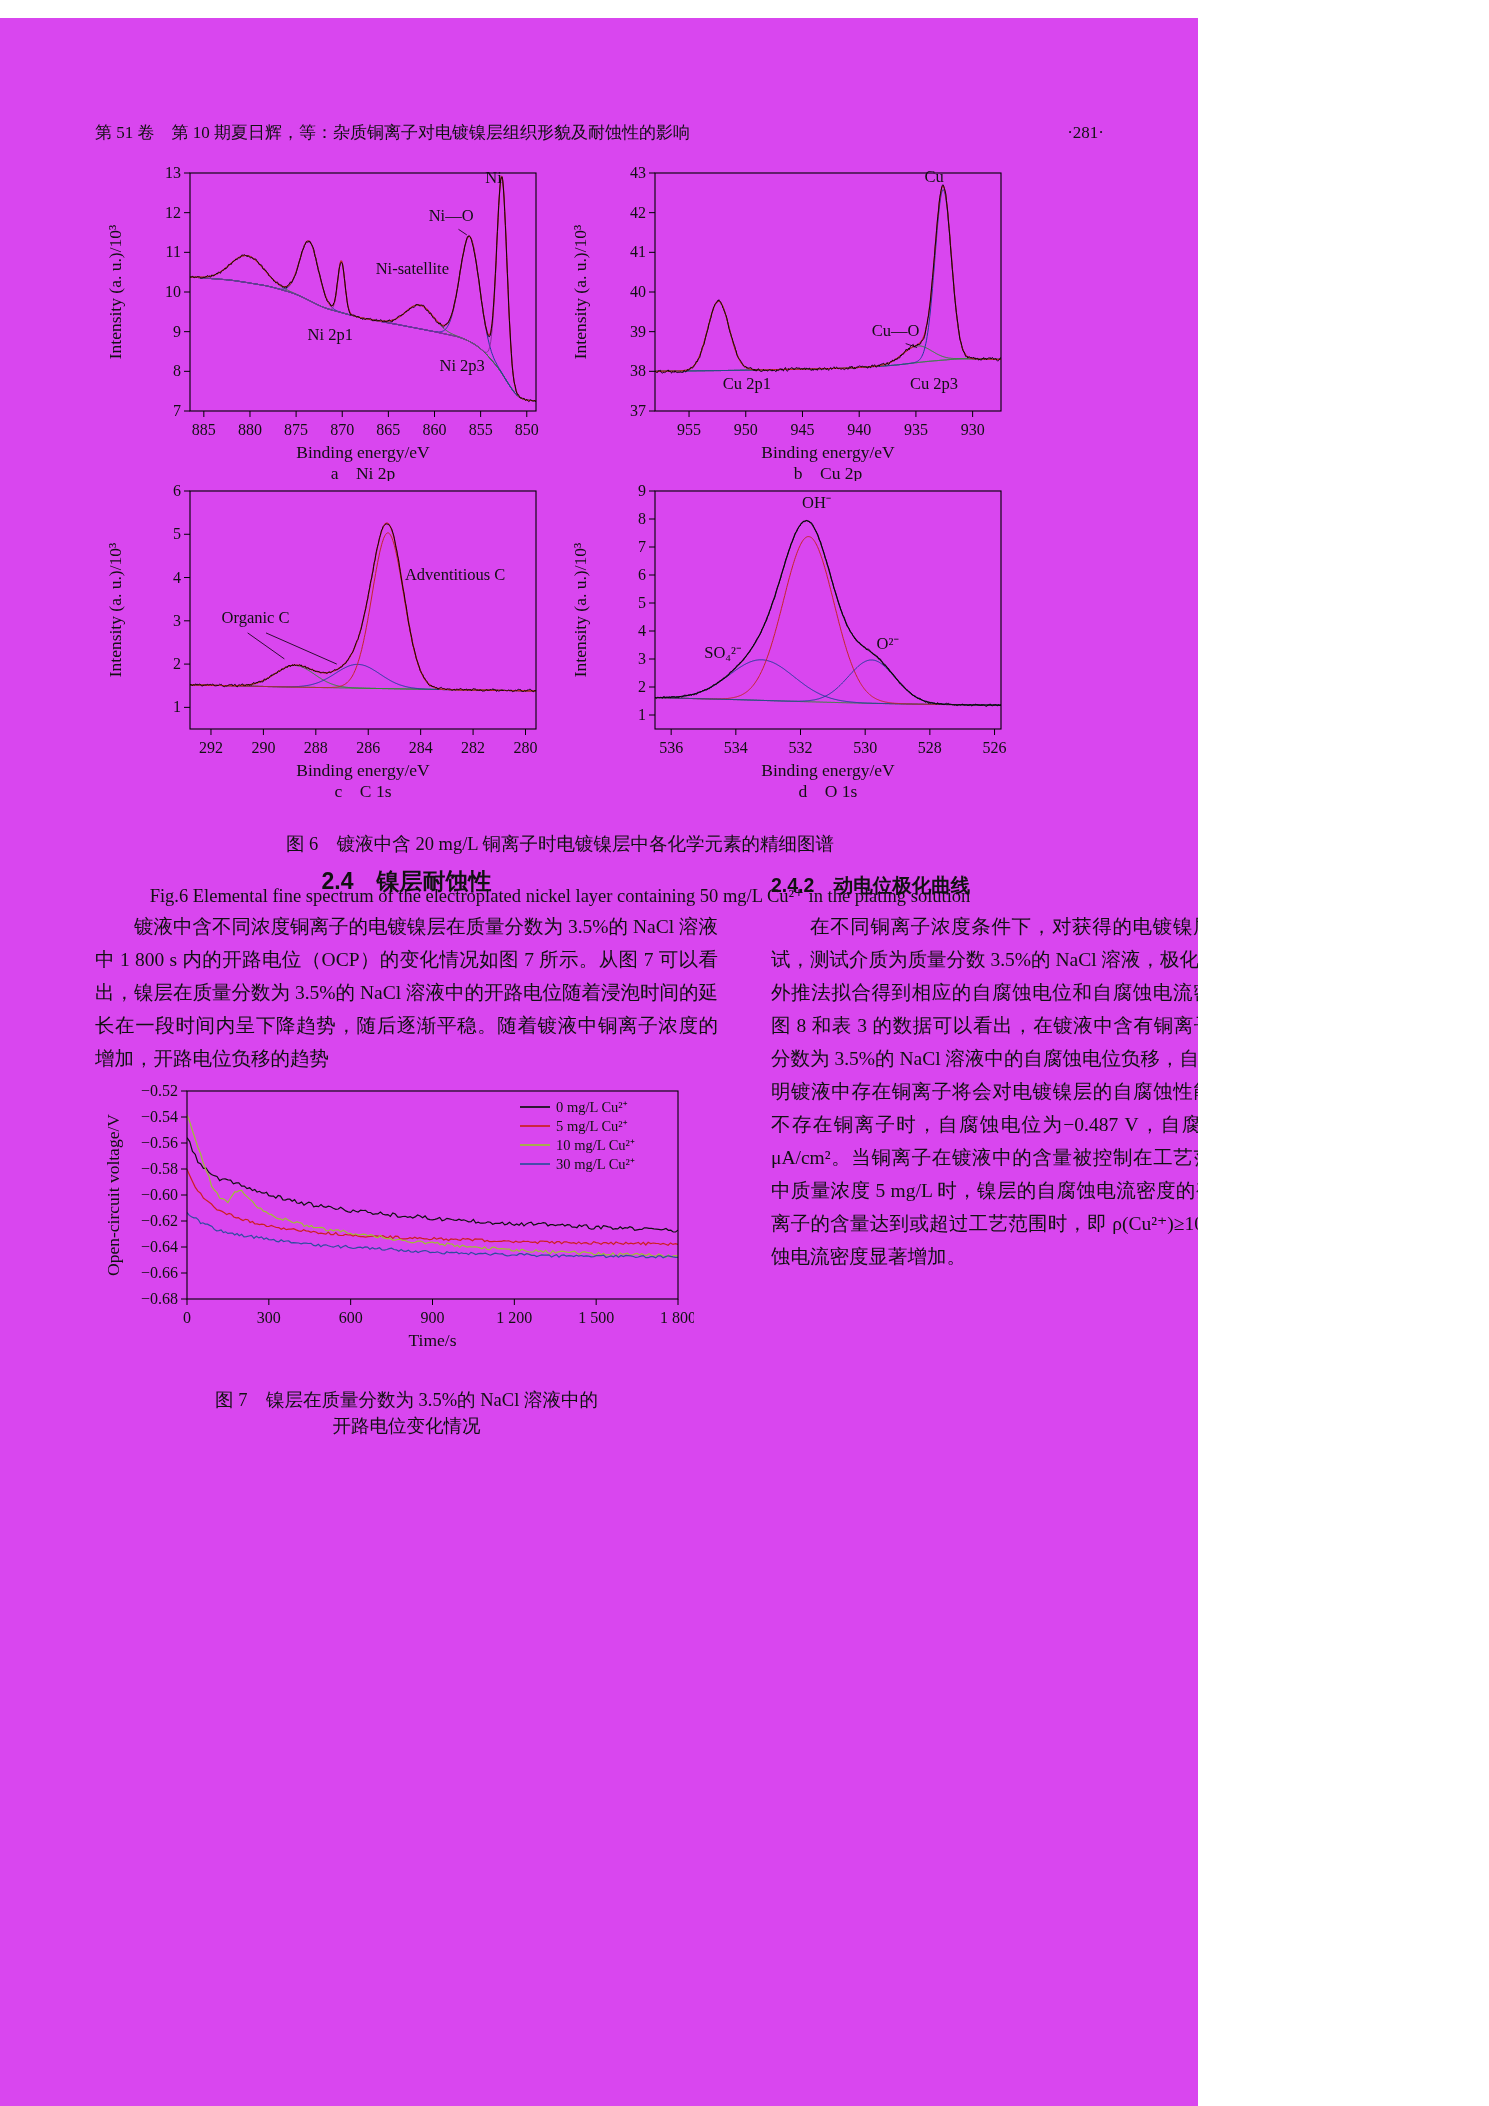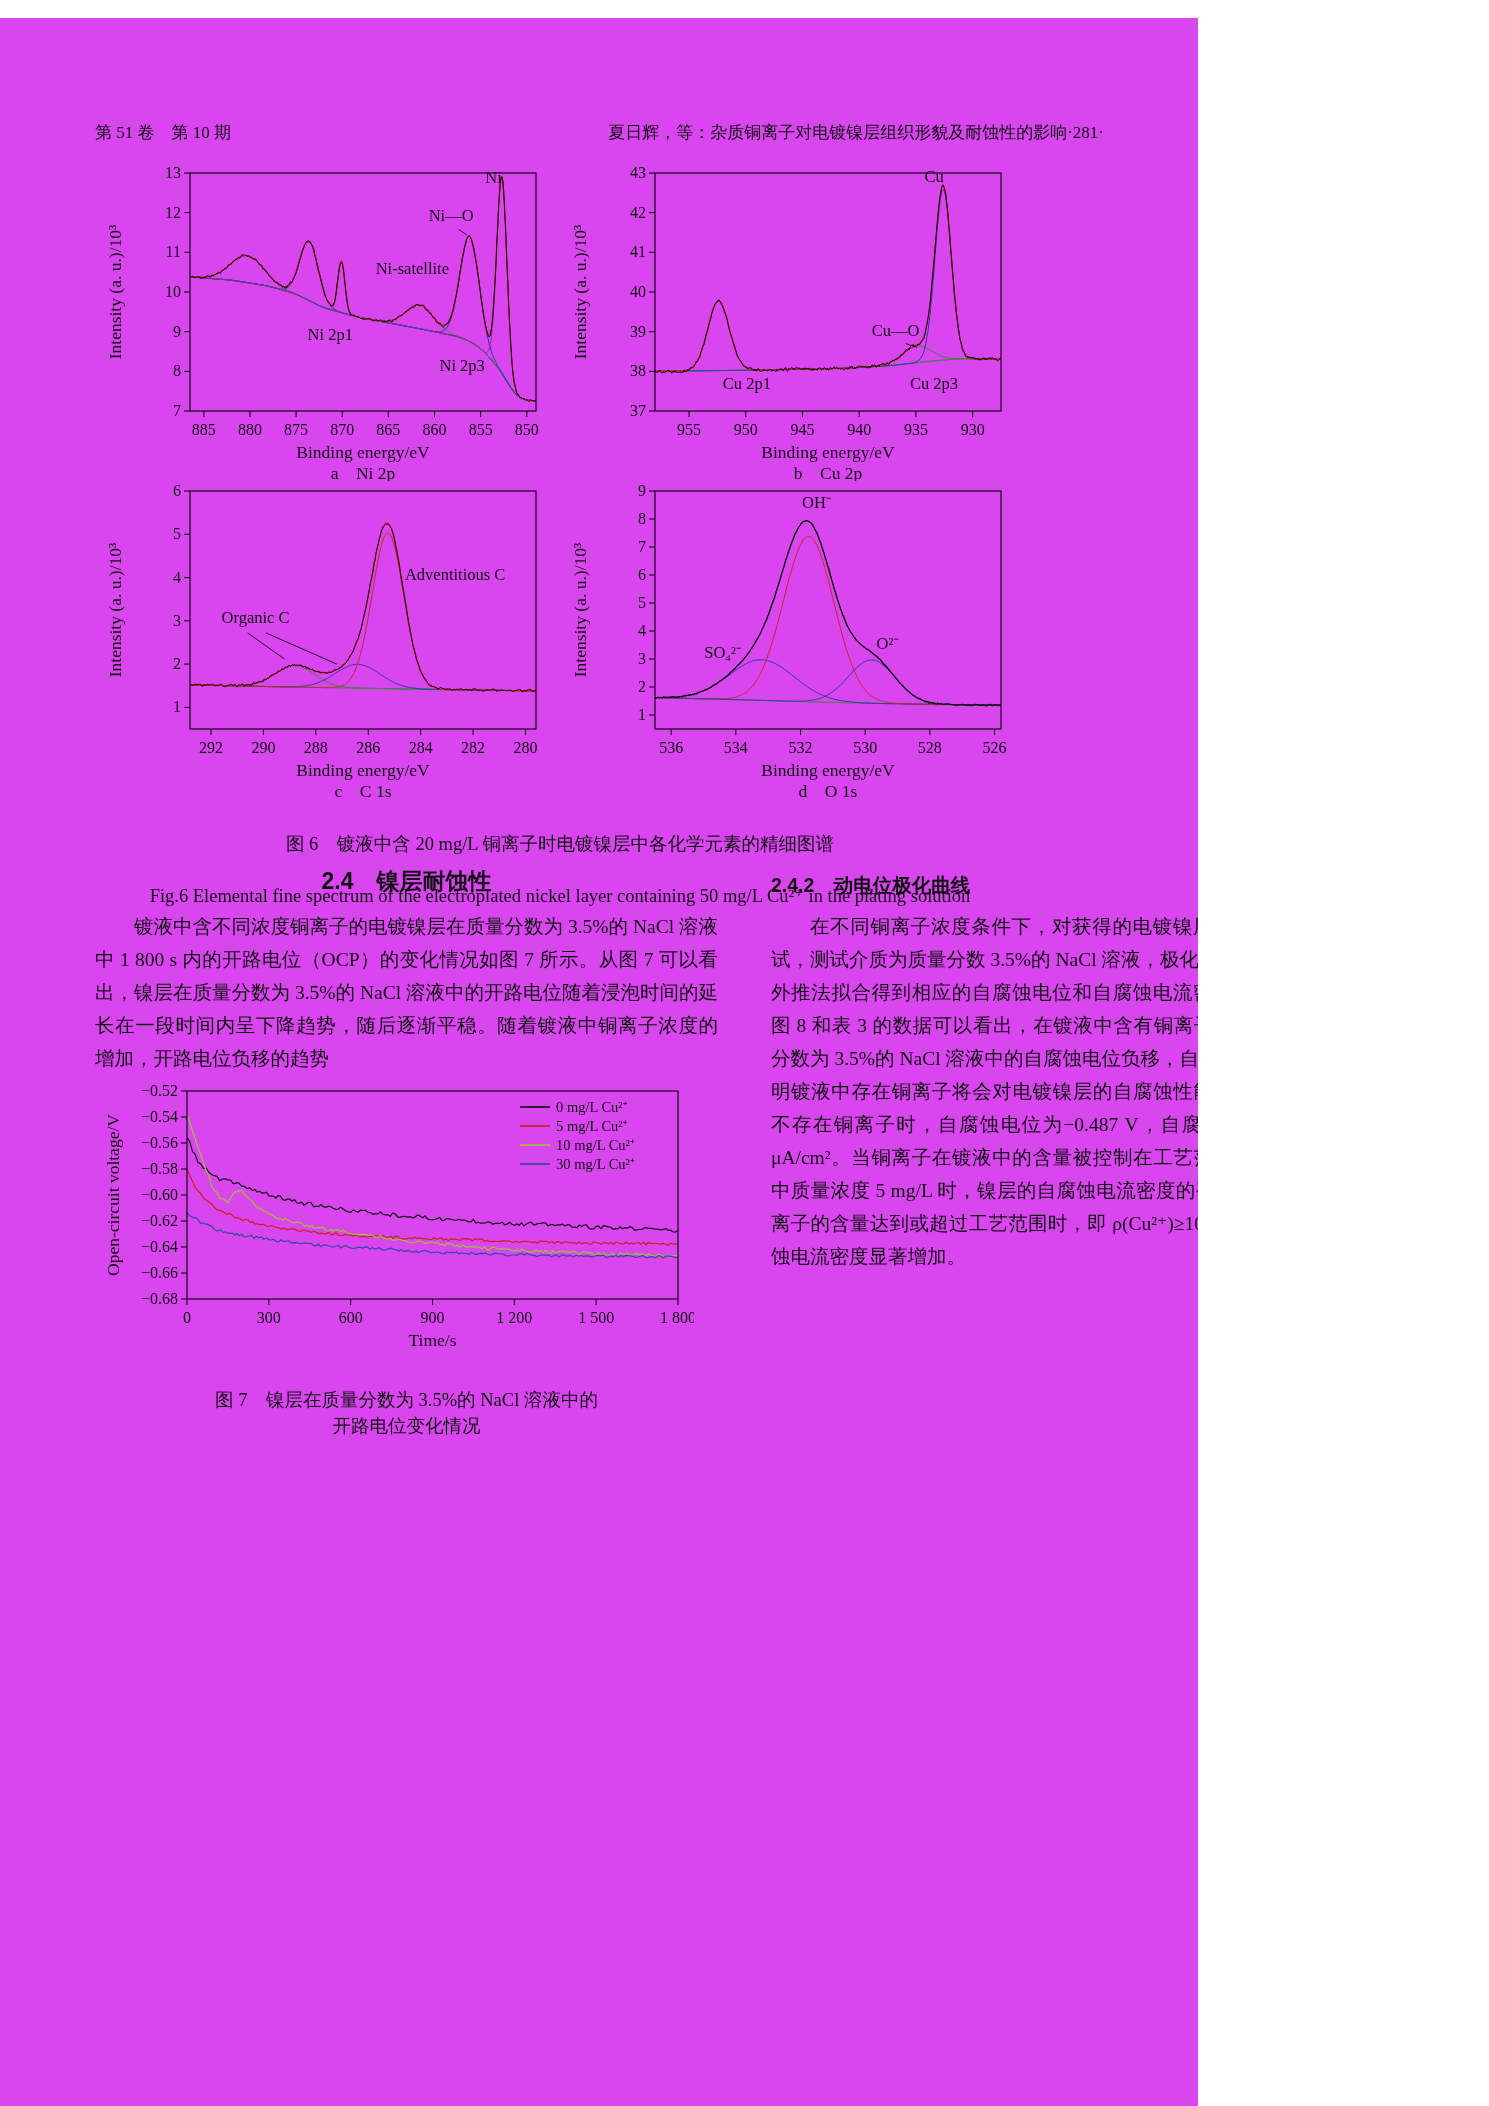--- a/index.html
+++ b/index.html
@@ -1,20 +1,20 @@
 <!DOCTYPE html>
 <html><head>
 <meta charset="utf-8">
 <style>
   *{margin:0;padding:0;box-sizing:border-box;}
   html,body{background:#ffffff;}
   .page{position:relative;width:1198px;height:2106px;background:#d946ef;overflow:hidden;
         font-family:"Liberation Serif","DejaVu Serif",serif;color:#111;margin-top:18px;}
   .running-head{position:absolute;top:103px;left:95px;right:94px;display:flex;align-items:baseline;font-size:17px;}
-  .running-head .mid{flex:1;text-align:right;}
+  .running-head .mid{flex:1;text-align:left;}
   .fig6{position:absolute;left:95px;top:145px;width:930px;}
   .fig6-grid{display:grid;grid-template-columns:465px 465px;}
   svg{display:block;}
   svg text{fill:#111;}
   .tick{font:16px "Liberation Serif",serif;}
   .axlab{font:17.5px "Liberation Serif",serif;}
   .sublab{font:17.5px "Liberation Serif",serif;}
   .ann{font:16.5px "Liberation Serif",serif;}
   .leg{font:14.5px "Liberation Serif",serif;}
   .caption{text-align:center;font-size:18.5px;line-height:26px;margin-top:6px;white-space:pre-line;}

